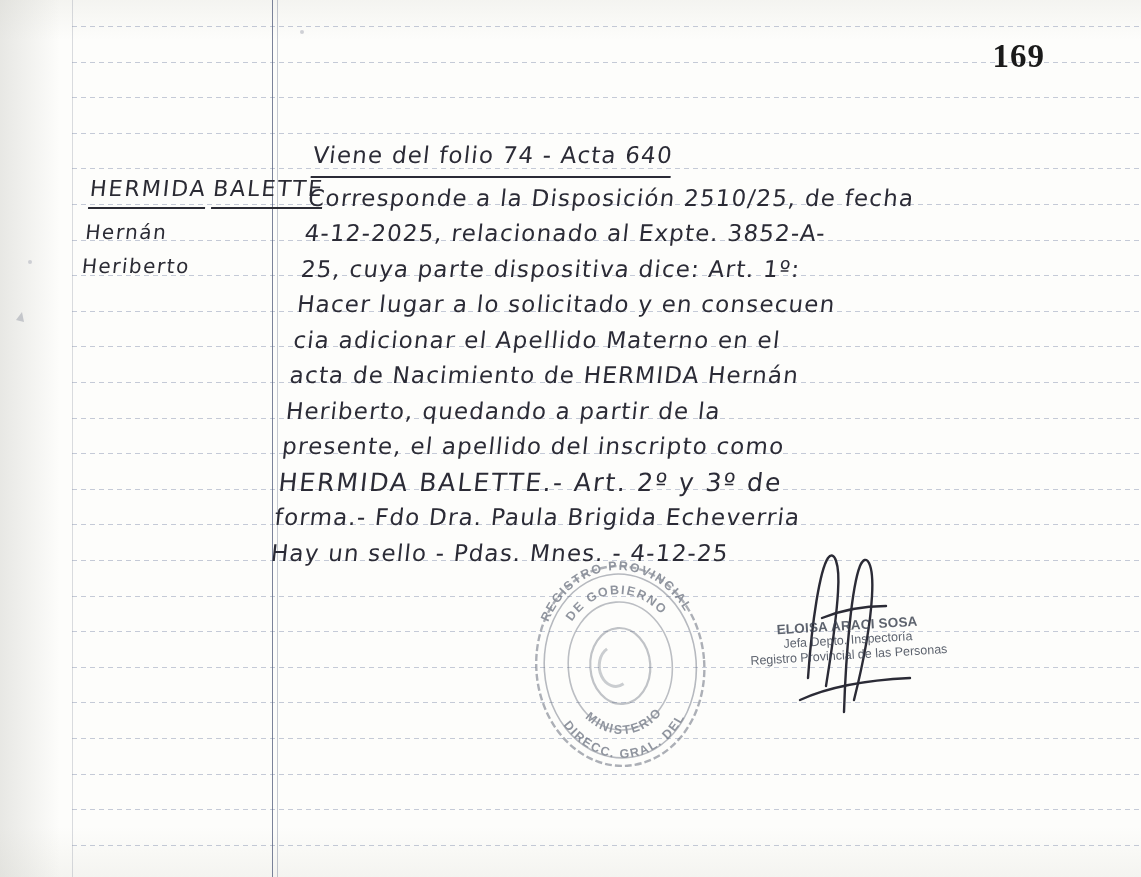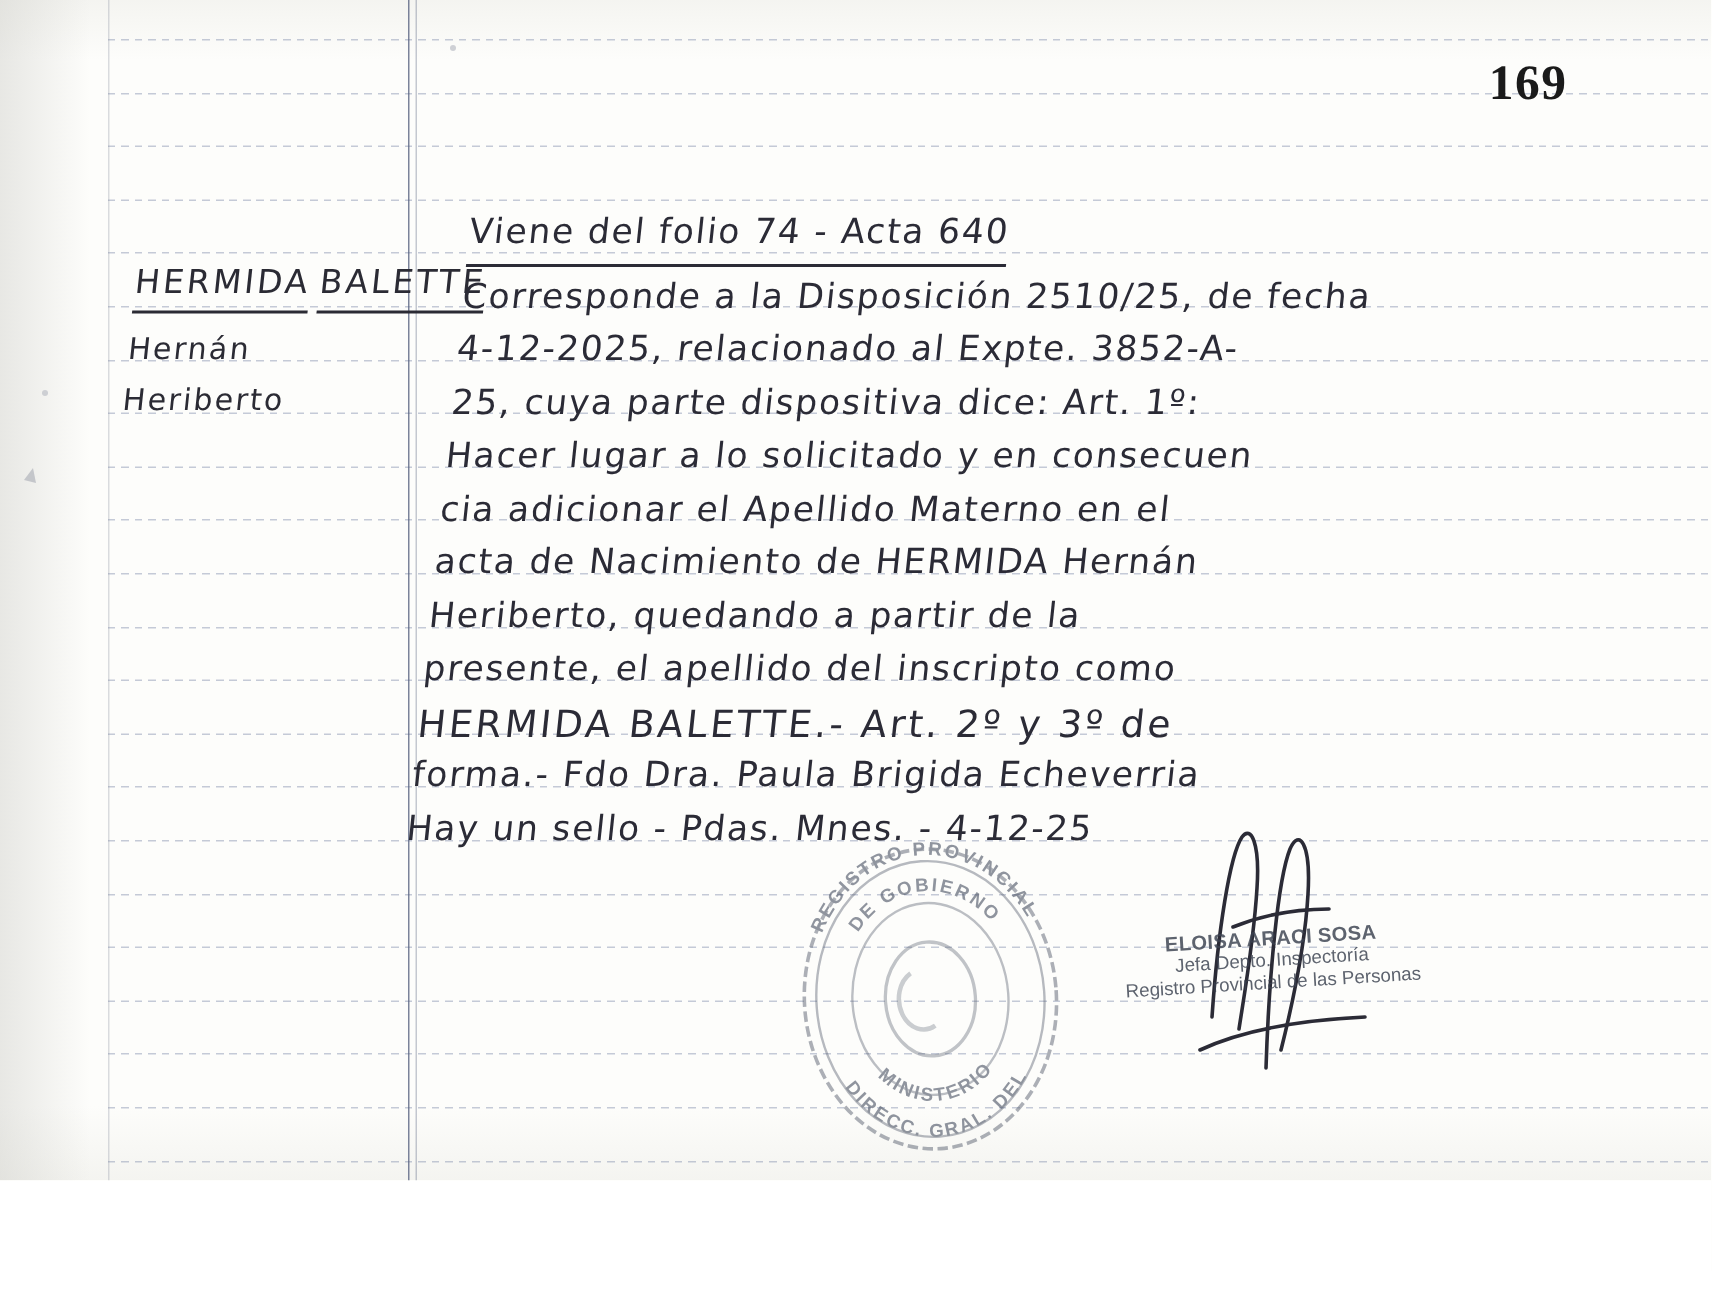--- a/index.html
+++ b/index.html
@@ -3,21 +3,21 @@
 <meta charset="utf-8">
 <style>
   html, body {
     margin: 0;
     padding: 0;
     background: #ffffff;
   }
   #page {
     position: relative;
     width: 1141px;
-    height: 787px;
+    height: 877px;
     background: #fdfdfb;
     overflow: hidden;
     font-family: "Liberation Sans", sans-serif;
   }
 
   
   .paper-shade {
     position: absolute;
     inset: 0;
     background:

